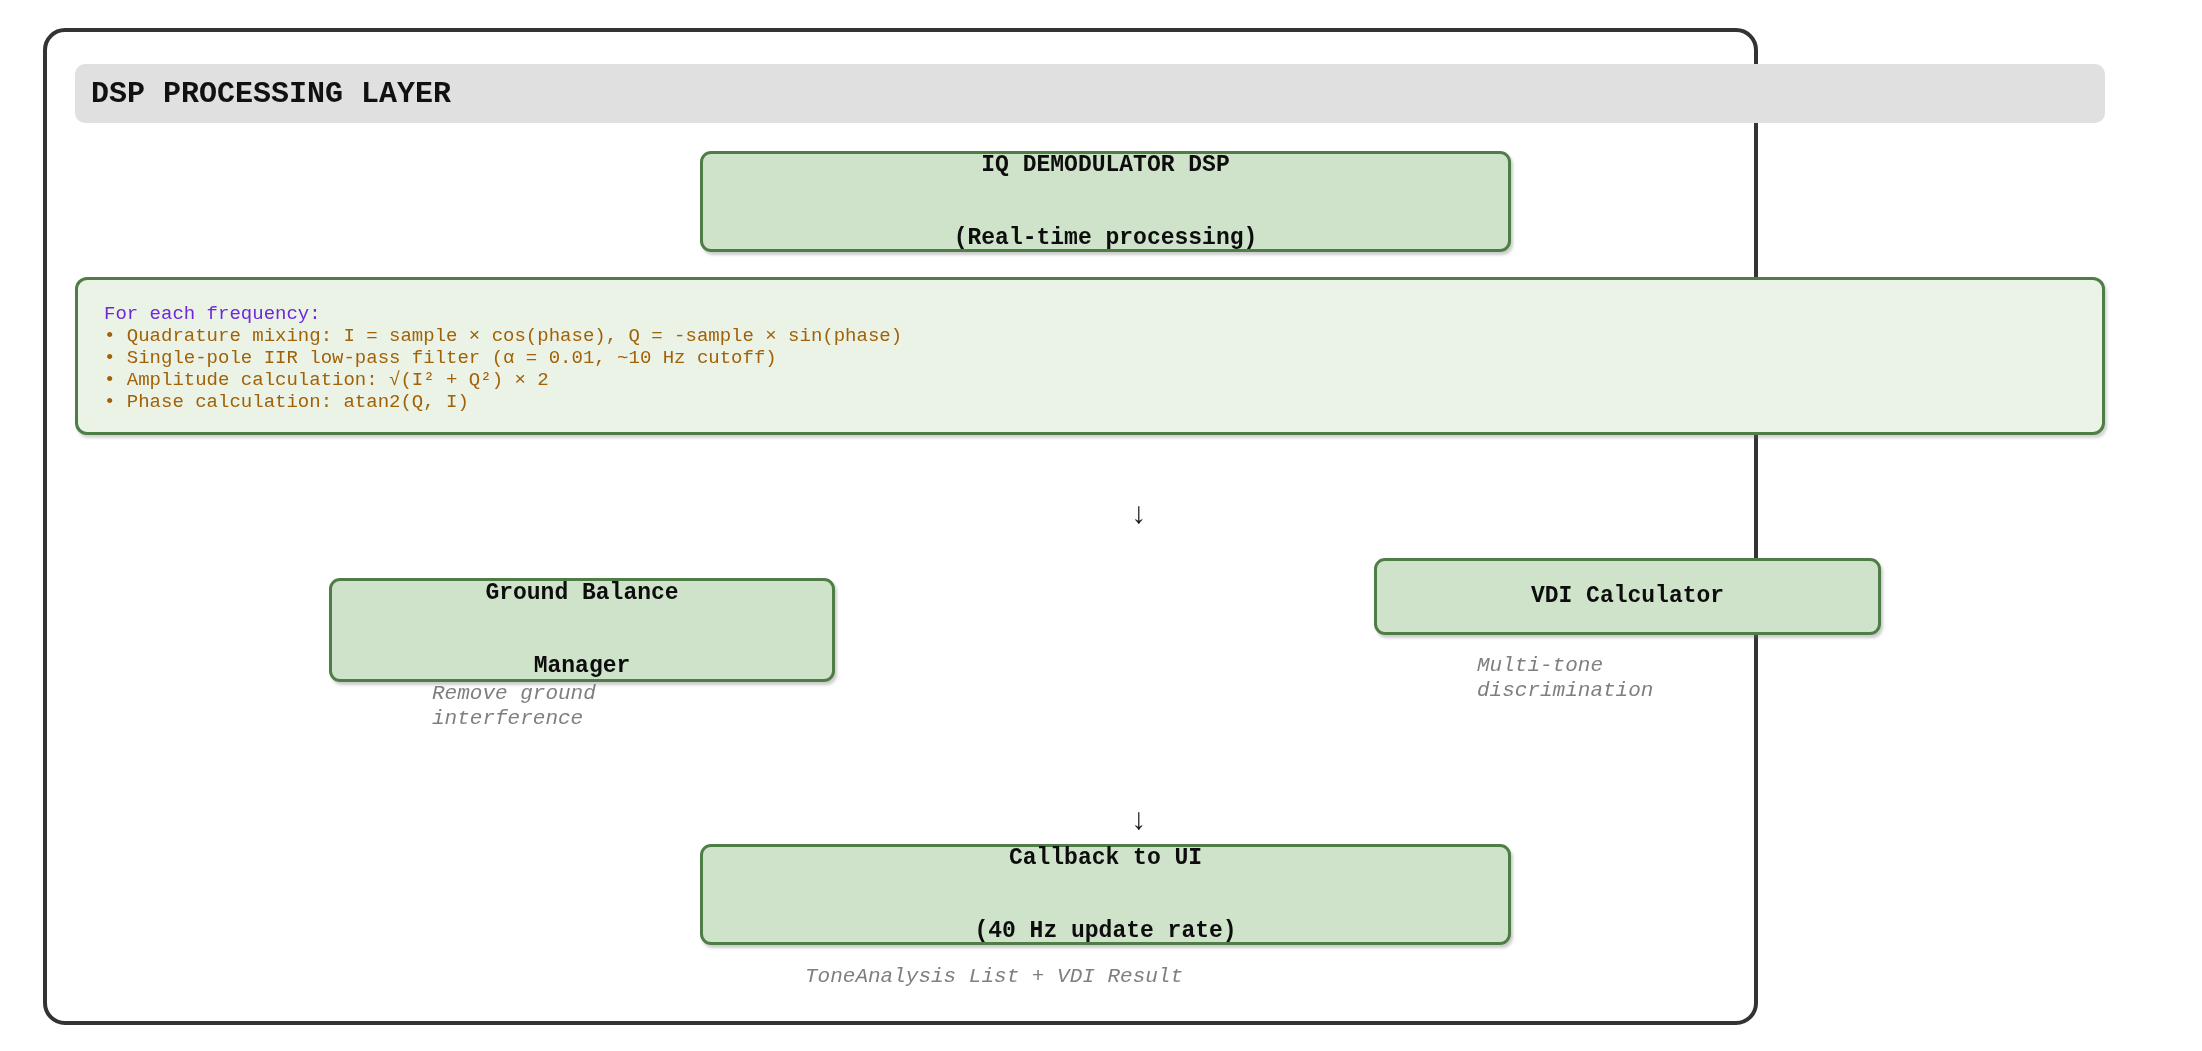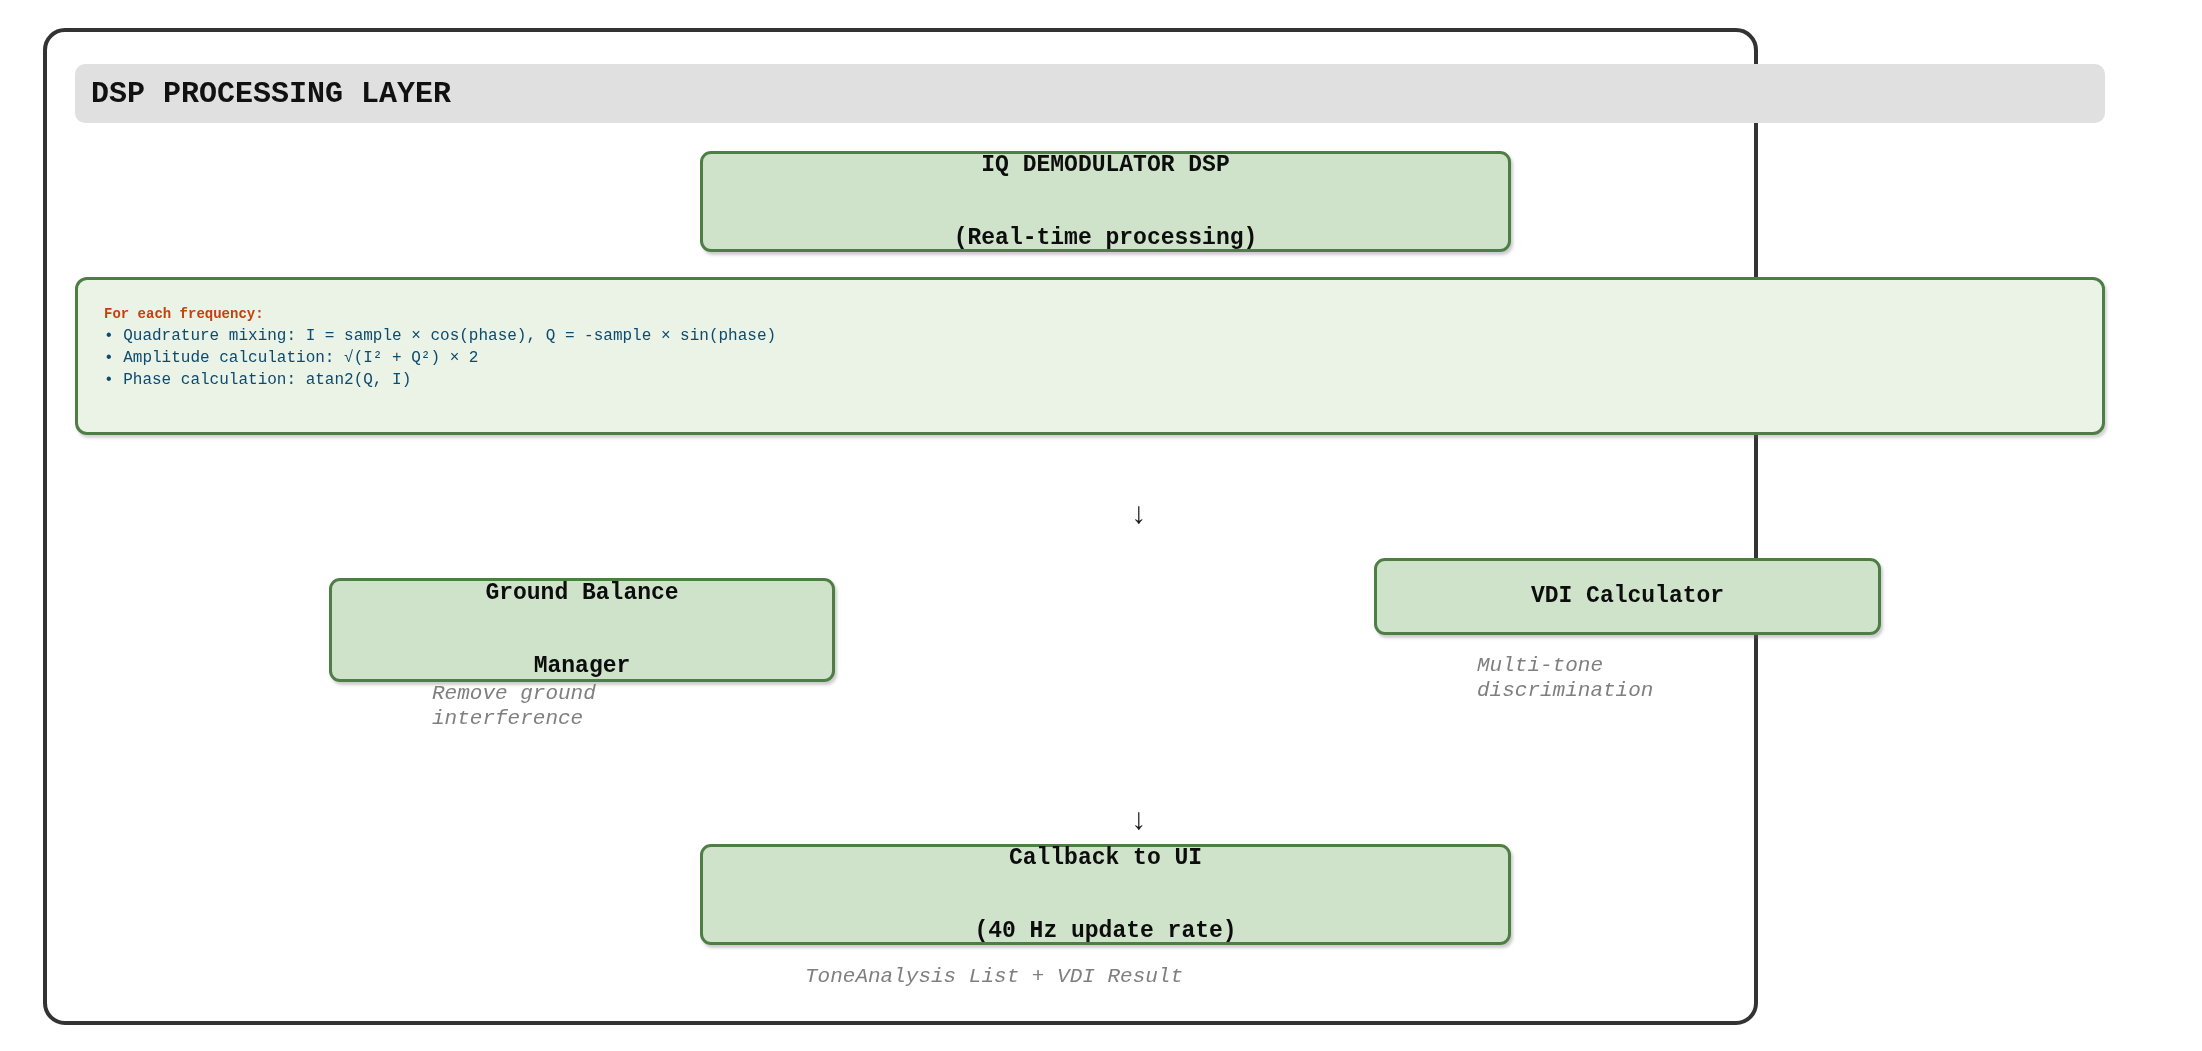--- a/index.html
+++ b/index.html
@@ -62,29 +62,29 @@
     position: absolute;
     left: 28px; top: 245px;
     width: 2030px; height: 158px;
     background: var(--detail_fill, #ebf3e7);
     border: 3px solid var(--box_border, #4e7e45);
     border-radius: 12px;
     box-shadow: 2px 3px 3px rgba(110,110,110,0.3);
     padding: 23px 0 0 26px;
   }
   .detail-heading {
-    font-size: 14px;
-    font-weight: bold;
-    color: #c2410c;
+    font-size: 19px;
+    font-weight: normal;
+    color: #6d28d9;
     line-height: 22px;
     white-space: nowrap;
   }
   .detail-line {
-    font-size: 16px;
-    color: #0c4a6e;
+    font-size: 19px;
+    color: #a16207;
     line-height: 22px;
     white-space: nowrap;
   }
   .arrow {
     position: absolute;
     width: 60px;
     text-align: center;
     font-size: 30px;
     color: #1b1b1b;
     line-height: 34px;
@@ -114,20 +114,21 @@
   </div>
 
   <div class="node node-iq">
     <div class="node-line">IQ DEMODULATOR DSP</div>
     <div class="node-line">(Real-time processing)</div>
   </div>
 
   <div class="detail-box">
     <div class="detail-heading">For each frequency:</div>
     <div class="detail-line">• Quadrature mixing: I = sample × cos(phase), Q = -sample × sin(phase)</div>
+    <div class="detail-line">• Single-pole IIR low-pass filter (α = 0.01, ~10 Hz cutoff)</div>
     <div class="detail-line">• Amplitude calculation: √(I² + Q²) × 2</div>
     <div class="detail-line">• Phase calculation: atan2(Q, I)</div>
   </div>
 
   <div class="arrow arrow-1">↓</div>
 
   <div class="node node-gb">
     <div class="node-line">Ground Balance</div>
     <div class="node-line">Manager</div>
   </div>

